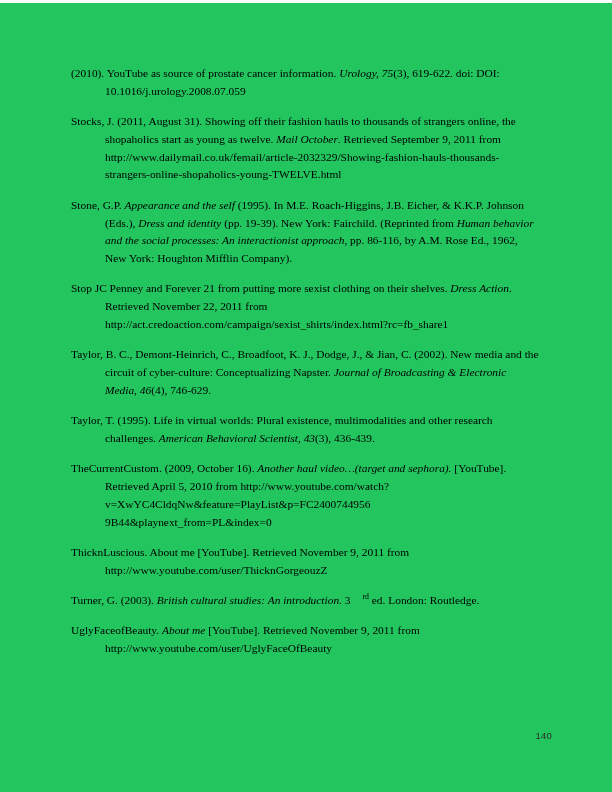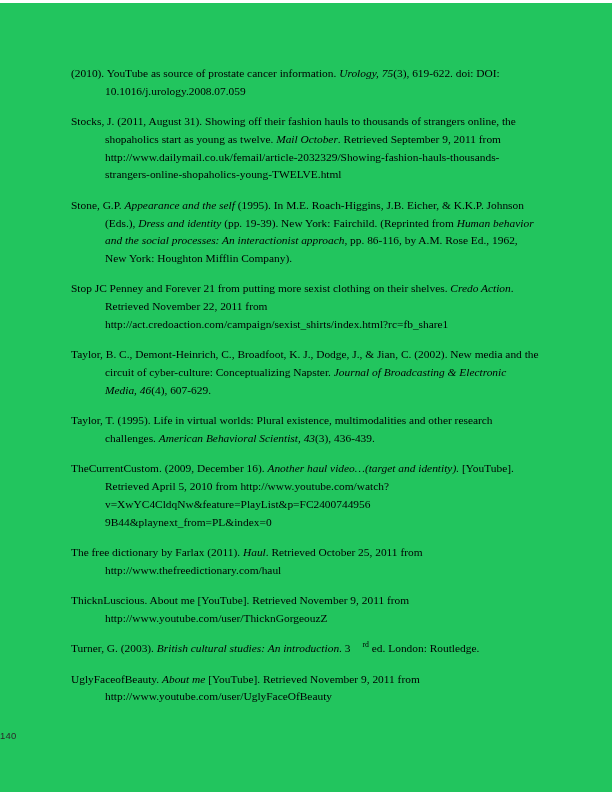--- a/index.html
+++ b/index.html
@@ -55,41 +55,40 @@
   }
   .gap {
     display: inline-block;
     width: 34px;
   }
   .folio {
     position: absolute;
     left: 0;
     top: 727px;
     width: 552px;
-    text-align: left;
+    text-align: right;
     font-family: "Liberation Sans", "DejaVu Sans", sans-serif;
     font-size: 9.5px;
     color: #2b2b2b;
     letter-spacing: 0.2px;
   }
 </style>
 </head>
 <body>
 
 <div class="page">
 
   <div class="refs">
       <p class="ref cont"><span>(2010). YouTube as source of prostate cancer information. </span><i>Urology, 75</i><span>(3), 619-622. doi: DOI: 10.1016/j.urology.2008.07.059</span></p>
       <p class="ref"><span>Stocks, J. (2011, August 31). Showing off their fashion hauls to thousands of strangers online, the shopaholics start as young as twelve. </span><i>Mail October</i><span>. Retrieved September 9, 2011 from http://www.dailymail.co.uk/femail/article-2032329/Showing-fashion-hauls-thousands-strangers-online-shopaholics-young-TWELVE.html</span></p>
       <p class="ref"><span>Stone, G.P. </span><i>Appearance and the self</i><span> (1995). In M.E. Roach-Higgins, J.B. Eicher, &amp; K.K.P. Johnson (Eds.), </span><i>Dress and identity</i><span> (pp. 19-39). New York: Fairchild. (Reprinted from </span><i>Human behavior and the social processes: An interactionist approach</i><span>, pp. 86-116, by A.M. Rose Ed., 1962, New York: Houghton Mifflin Company).</span></p>
-      <p class="ref"><span>Stop JC Penney and Forever 21 from putting more sexist clothing on their shelves. </span><i>Credo Action</i><span>. Retrieved November 22, 2011 from http://act.credoaction.com/campaign/sexist_shirts/index.html?rc=fb_share1</span></p>
-      <p class="ref"><span>Taylor, B. C., Demont-Heinrich, C., Broadfoot, K. J., Dodge, J., &amp; Jian, C. (2002). New media and the circuit of cyber-culture: Conceptualizing Napster. </span><i>Journal of Broadcasting &amp; Electronic Media, 46</i><span>(4), 607-629.</span></p>
+      <p class="ref"><span>Stop JC Penney and Forever 21 from putting more sexist clothing on their shelves. </span><i>Dress Action</i><span>. Retrieved November 22, 2011 from http://act.credoaction.com/campaign/sexist_shirts/index.html?rc=fb_share1</span></p>
+      <p class="ref"><span>Taylor, B. C., Demont-Heinrich, C., Broadfoot, K. J., Dodge, J., &amp; Jian, C. (2002). New media and the circuit of cyber-culture: Conceptualizing Napster. </span><i>Journal of Broadcasting &amp; Electronic Media, 46</i><span>(4), 746-629.</span></p>
       <p class="ref"><span>Taylor, T. (1995). Life in virtual worlds: Plural existence, multimodalities and other research challenges. </span><i>American Behavioral Scientist, 43</i><span>(3), 436-439.</span></p>
-      <p class="ref"><span>TheCurrentCustom. (2009, December 16). </span><i>Another haul video…(target and identity).</i><span> [YouTube]. Retrieved April 5, 2010 from http://www.youtube.com/watch?v=XwYC4CldqNw&amp;feature=PlayList&amp;p=FC2400744956</span><span class="gap"></span><span>9B44&amp;playnext_from=PL&amp;index=0</span></p>
-      <p class="ref"><span>The free dictionary by Farlax (2011). </span><i>Haul</i><span>. Retrieved October 25, 2011 from http://www.thefreedictionary.com/haul</span></p>
+      <p class="ref"><span>TheCurrentCustom. (2009, October 16). </span><i>Another haul video…(target and sephora).</i><span> [YouTube]. Retrieved April 5, 2010 from http://www.youtube.com/watch?v=XwYC4CldqNw&amp;feature=PlayList&amp;p=FC2400744956</span><span class="gap"></span><span>9B44&amp;playnext_from=PL&amp;index=0</span></p>
       <p class="ref"><span>ThicknLuscious. About me [YouTube]. Retrieved November 9, 2011 from http://www.youtube.com/user/ThicknGorgeouzZ</span></p>
       <p class="ref"><span>Turner, G. (2003). </span><i>British cultural studies: An introduction</i><span>. 3</span><sup>rd</sup><span> ed. London: Routledge.</span></p>
       <p class="ref"><span>UglyFaceofBeauty. </span><i>About me</i><span> [YouTube]. Retrieved November 9, 2011 from http://www.youtube.com/user/UglyFaceOfBeauty</span></p>
     </div>
 
   <div class="folio">140</div>
 
 </div>
 
 </body></html>

